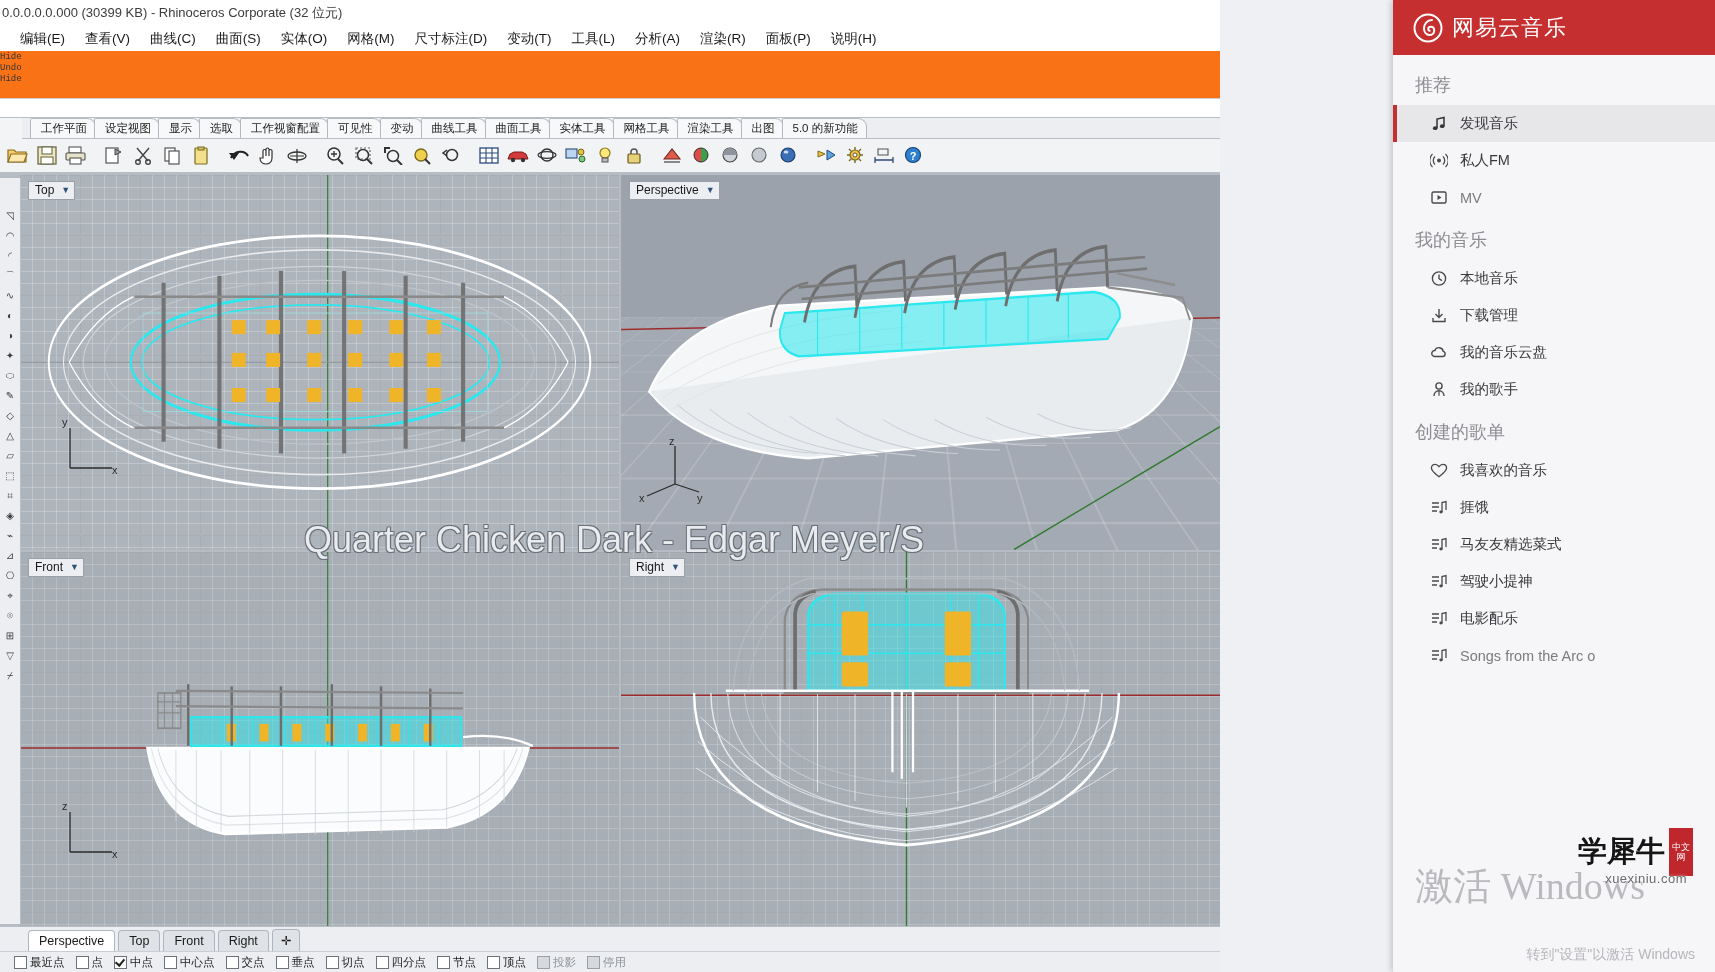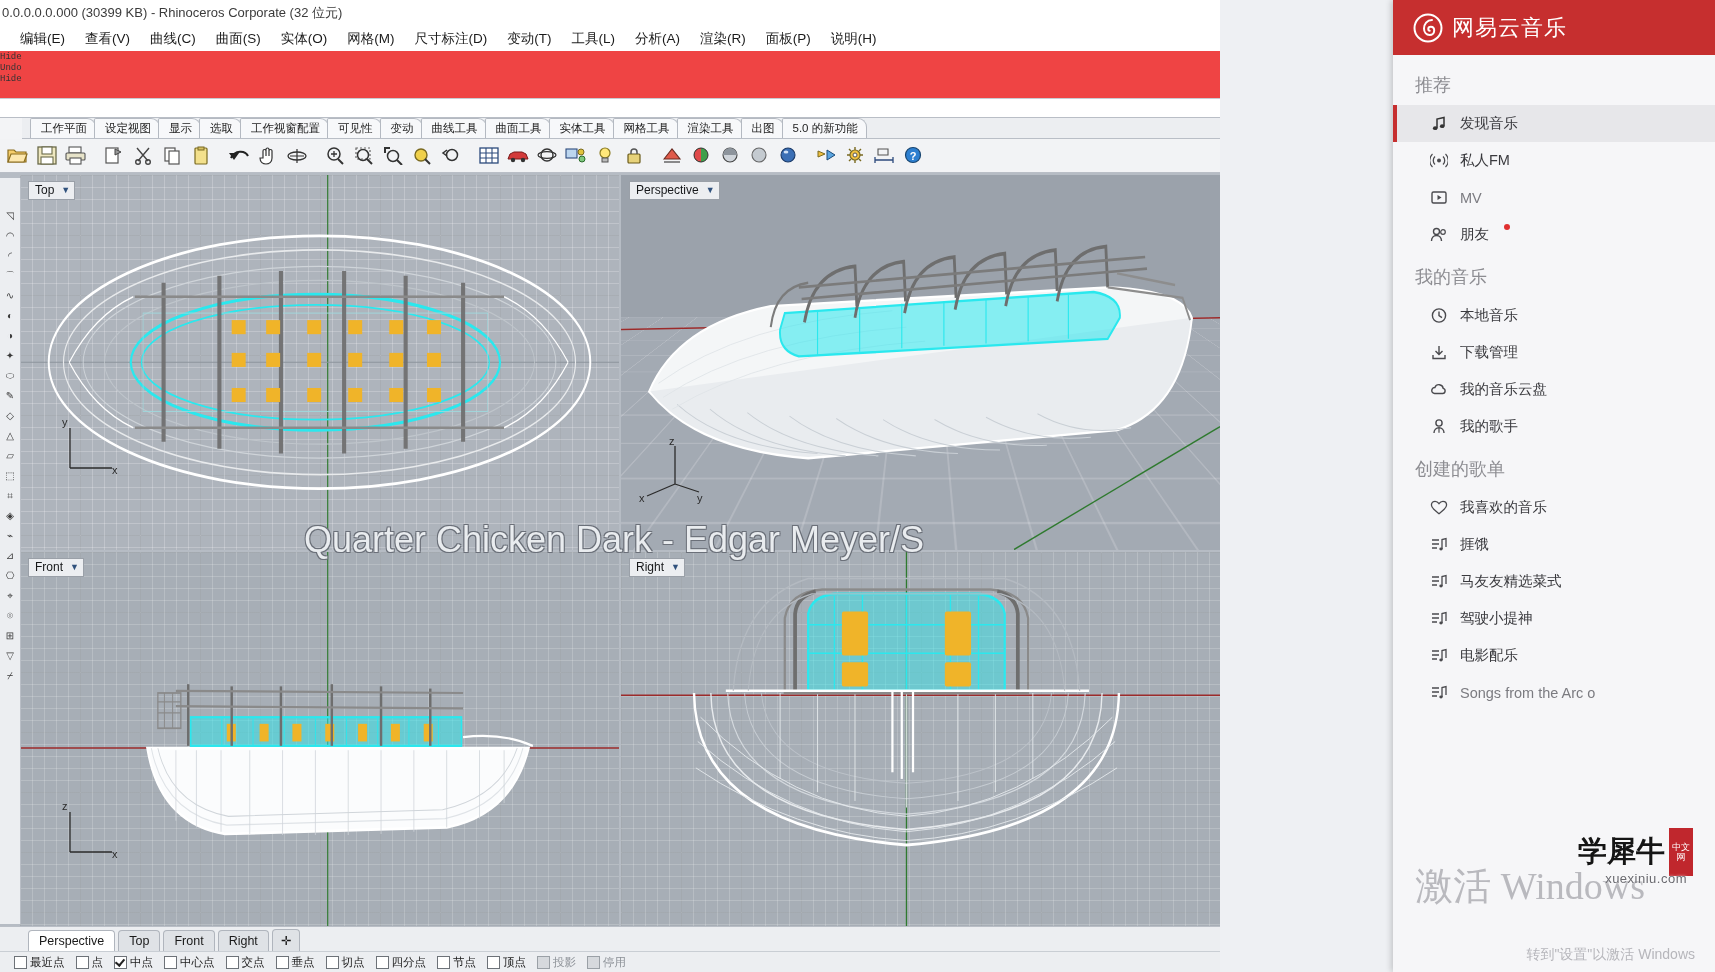--- a/index.html
+++ b/index.html
@@ -15,21 +15,21 @@
   .rhino{position:absolute;left:0;top:0;width:1220px;height:972px;background:#f3f4f6;display:flex;flex-direction:column;}
 
   .titlebar{height:26px;background:#ffffff;display:flex;align-items:center;padding-left:2px;
             font-size:13px;color:#3b3b3b;border-bottom:1px solid #fff;}
   .titlebar .ttl{white-space:nowrap;}
 
   .menubar{height:24px;background:#ffffff;display:flex;align-items:center;gap:0px;padding-left:10px;
            font-size:13.5px;color:#1b1b1b;}
   .menubar .mi{padding:2px 10px;white-space:nowrap;cursor:default;}
 
-  .cmdarea{height:46px;background:#ef4444;border-bottom:1px solid #c8ccd2;
+  .cmdarea{height:46px;background:#f97316;border-bottom:1px solid #c8ccd2;
            font-family:"Liberation Mono","DejaVu Sans Mono",monospace;font-size:9px;color:#333;
            padding:1px 0 0 0;line-height:11px;overflow:hidden;}
   .cmdarea div{padding-left:0px;}
   .cmdline{height:18px;background:#fff;border-bottom:1px solid #b9bec6;}
 
   .tabstrip{height:20px;background:#eceef1;display:flex;align-items:flex-end;padding-left:8px;
             border-bottom:1px solid #b9bec6;margin-left:22px;}
   .tabstrip .tab{
     font-size:11.5px;color:#1d1d1d;background:#f7f8fa;
     border:1px solid #b4b9c1;border-bottom:none;
@@ -889,31 +889,20 @@
         </div>
         <div class="ne-item">
           <span class="ic">
             <svg width="18" height="17" viewBox="0 0 18 17">
               <rect x="2" y="3" width="14" height="11" rx="1.5" fill="none" stroke="#4a4a4e" stroke-width="1.4"></rect>
               <path d="M7.5 6l4 2.5-4 2.5z" fill="#4a4a4e"></path>
             </svg>
           </span>
           <span class="lbl en">MV</span>
         </div>
-        <div class="ne-item">
-          <span class="ic">
-            <svg width="18" height="17" viewBox="0 0 18 17">
-              <circle cx="6.5" cy="5.5" r="3" fill="none" stroke="#4a4a4e" stroke-width="1.4"></circle>
-              <path d="M1.5 15c0-3.3 2.2-5.5 5-5.5s5 2.2 5 5.5" fill="none" stroke="#4a4a4e" stroke-width="1.4"></path>
-              <circle cx="13" cy="6" r="2.3" fill="none" stroke="#4a4a4e" stroke-width="1.2"></circle>
-            </svg>
-          </span>
-          <span class="lbl">朋友</span>
-          <span class="dot"></span>
-        </div>
         <div class="ne-group">我的音乐</div>
         <div class="ne-item">
           <span class="ic">
             <svg width="18" height="17" viewBox="0 0 18 17">
               <circle cx="9" cy="8.5" r="6.6" fill="none" stroke="#4a4a4e" stroke-width="1.4"></circle>
               <path d="M9 4.5v4.2l3 2" fill="none" stroke="#4a4a4e" stroke-width="1.4"></path>
             </svg>
           </span>
           <span class="lbl">本地音乐</span>
         </div>

